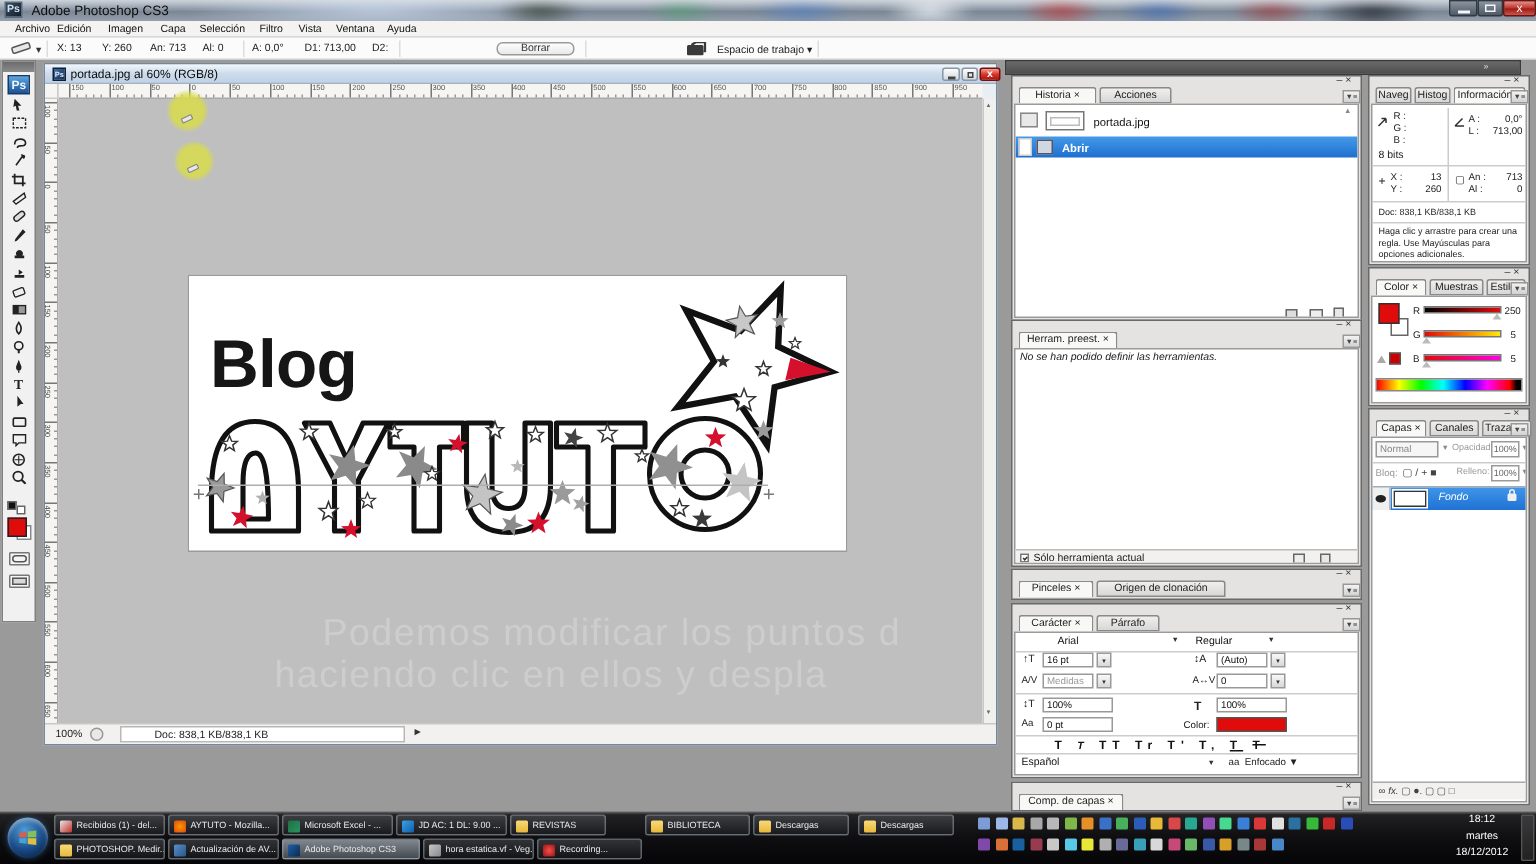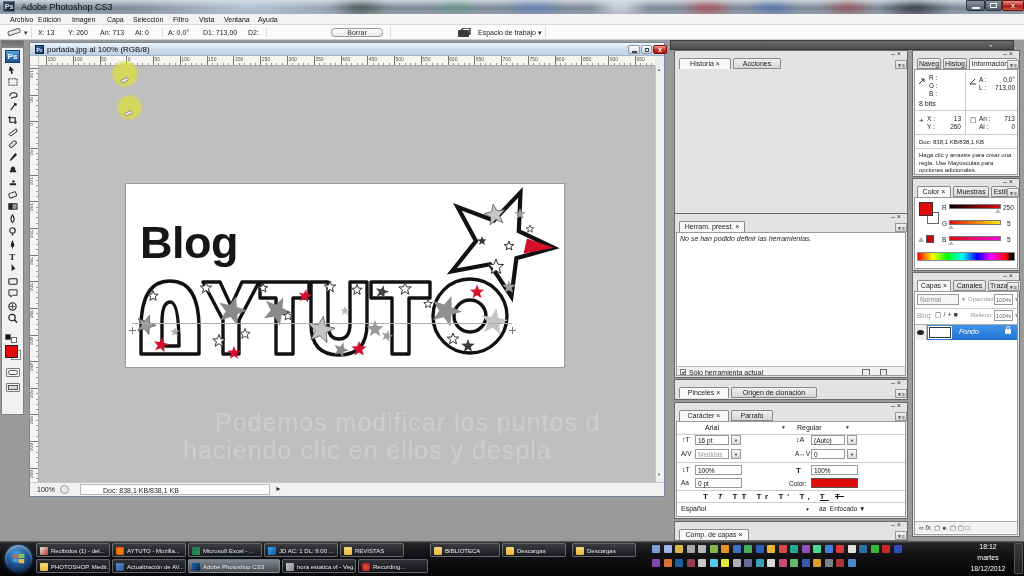--- a/index.html
+++ b/index.html
@@ -157,21 +157,21 @@
   <div class="abs" style="left:4px;top:327px;width:14px;height:9px;background:#f5f5f5;border:1px solid #777;border-radius:1px;"></div>
   <div class="abs" style="left:6px;top:329px;width:10px;height:5px;border:1px solid #555;border-radius:4px;"></div>
   <div class="abs" style="left:4px;top:342px;width:14px;height:9px;background:#f5f5f5;border:1px solid #777;border-radius:1px;"></div>
   <div class="abs" style="left:6px;top:344px;width:10px;height:5px;background:#d8d8d8;border:1px solid #555;"></div>
 </div>
 
 <div class="abs" id="docwin" style="left:29px;top:42px;width:636px;height:455px;background:#e9eef4;border:1px solid #74879c;">
 
   <div class="abs" style="left:0;top:0;width:634px;height:13px;background:linear-gradient(180deg,#f0f6fc,#cddceb 50%,#bfd2e6);border-bottom:1px solid #9fb2c6;">
     <div class="abs" style="left:5px;top:2px;width:9px;height:9px;background:linear-gradient(135deg,#3f6fa8,#142c4e);border:1px solid #0d2038;color:#dceafc;font-size:5px;font-weight:bold;text-align:center;line-height:8px;">Ps</div>
-    <div class="abs tx" style="left:17px;top:2px;font-size:8px;color:#0a0a0a;">portada.jpg al 100% (RGB/8)</div>
+    <div class="abs tx" style="left:17px;top:2px;font-size:8px;color:#0a0a0a;">portada.jpg al 60% (RGB/8)</div>
     <div class="abs" style="left:598px;top:2px;width:12px;height:9px;background:linear-gradient(180deg,#fdfdfd,#d3d8de);border:1px solid #8a97a5;border-radius:2px;">
           <div class="abs" style="left:3px;top:5px;width:5px;height:2px;background:#444;"></div>
         </div>
     <div class="abs" style="left:611px;top:2px;width:11px;height:9px;background:linear-gradient(180deg,#fdfdfd,#d3d8de);border:1px solid #8a97a5;border-radius:2px;">
           <div class="abs" style="left:3px;top:2px;width:4px;height:4px;border:1px solid #444;"></div>
         </div>
     <div class="abs" style="left:623px;top:2px;width:14px;height:9px;background:linear-gradient(180deg,#f0a09a,#d8362c 50%,#b01408);border:1px solid #7a0e06;border-radius:2px;color:#fff;font-size:7px;font-weight:bold;text-align:center;line-height:8px;">x</div>
   </div>
 
   <div class="abs" id="hruler" style="left:9px;top:13px;width:616px;height:10px;background:#f6f5f1;border-bottom:1px solid #aaa;overflow:hidden;">
@@ -501,20 +501,36 @@
 <div class="abs" id="dock" style="left:670px;top:40px;width:354px;height:501px;background:#9a9a9a;">
   <div class="abs" style="left:0;top:0;width:344px;height:10px;background:linear-gradient(180deg,#6a6a6a,#4d4d4d);border:1px solid #3a3a3a;">
     <div class="abs tx" style="left:318px;top:1px;font-size:6px;color:#ddd;">»</div>
   </div>
   <div id="panelsL">
         <div class="abs" style="left:4px;top:10px;width:234px;height:164px;background:#e4e3e1;border:1px solid #696969;">
           <div class="abs tx" style="left:216px;top:-1px;font-size:7px;color:#333;">– ×</div>
           <div class="abs tx" style="left:4px;top:7px;width:52px;height:11px;background:#f8f8f7;border:1px solid #8a8a8a;border-bottom:none;border-radius:2px 2px 0 0;font-size:7px;color:#222;text-align:center;line-height:10px;overflow:hidden;">Historia ×</div>
           <div class="abs tx" style="left:58px;top:7px;width:48px;height:11px;background:linear-gradient(180deg,#efefee,#d8d7d5);border:1px solid #8a8a8a;border-bottom:1px solid #8a8a8a;border-radius:2px 2px 0 0;font-size:7px;color:#222;text-align:center;line-height:10px;overflow:hidden;">Acciones</div>
           <div class="abs" style="left:220px;top:9px;width:12px;height:9px;background:linear-gradient(180deg,#f2f2f2,#d2d2d2);border:1px solid #999;font-size:5px;color:#444;text-align:center;line-height:8px;">▼≡</div>
+          <div class="abs" style="left:1px;top:18px;width:230px;height:143px;background:#fff;border:1px solid #9a9a9a;overflow:hidden;">
+            <div class="abs" style="left:3px;top:5px;width:12px;height:10px;border:1px solid #888;background:#e8e8e8;"></div>
+            <div class="abs" style="left:20px;top:4px;width:26px;height:13px;border:1px solid #777;background:#fdfdfd;">
+              <div class="abs" style="left:2px;top:3px;width:20px;height:6px;border:1px solid #bbb;"></div>
+            </div>
+            <div class="abs tx" style="left:52px;top:7px;font-size:7.5px;color:#111;">portada.jpg</div>
+            <div class="abs" style="left:0px;top:21px;width:228px;height:14px;background:linear-gradient(180deg,#449ae8,#1e6fd0);">
+              <div class="abs" style="left:14px;top:2px;width:11px;height:10px;background:#cfd8e2;border:1px solid #556;"></div>
+              <div class="abs tx" style="left:31px;top:3px;font-size:7.5px;color:#fff;font-weight:bold;">Abrir</div>
+            </div>
+            <div class="abs" style="left:2px;top:22px;width:9px;height:12px;background:#fff;border:1px solid #ccc;"></div>
+            <div class="abs" style="left:180px;top:136px;width:8px;height:7px;border:1px solid #666;background:#ddd;"></div>
+            <div class="abs" style="left:196px;top:136px;width:9px;height:7px;border:1px solid #666;background:#eee;"></div>
+            <div class="abs" style="left:212px;top:135px;width:7px;height:8px;border:1px solid #666;background:#e8e8e8;"></div>
+            <div class="abs tx" style="left:219px;top:1px;font-size:5px;color:#888;">▲</div>
+          </div>
         </div>
         <div class="abs" style="left:4px;top:173px;width:234px;height:165px;background:#e4e3e1;border:1px solid #696969;">
           <div class="abs tx" style="left:216px;top:-1px;font-size:7px;color:#333;">– ×</div>
           <div class="abs tx" style="left:4px;top:7px;width:66px;height:11px;background:#f8f8f7;border:1px solid #8a8a8a;border-bottom:none;border-radius:2px 2px 0 0;font-size:7px;color:#222;text-align:center;line-height:10px;overflow:hidden;">Herram. preest. ×</div>
           <div class="abs" style="left:220px;top:9px;width:12px;height:9px;background:linear-gradient(180deg,#f2f2f2,#d2d2d2);border:1px solid #999;font-size:5px;color:#444;text-align:center;line-height:8px;">▼≡</div>
           <div class="abs" style="left:1px;top:18px;width:230px;height:144px;background:#fff;border:1px solid #9a9a9a;overflow:hidden;">
             <div class="abs tx" style="left:3px;top:2px;font-size:7px;font-style:italic;color:#222;">No se han podido definir las herramientas.</div>
             <div class="abs" style="left:0px;top:133px;width:228px;height:11px;background:#f2f1ef;border-top:1px solid #bbb;">
               <div class="abs" style="left:3px;top:2px;width:6px;height:6px;border:1px solid #777;background:#fff;">
                 <div class="abs" style="left:1px;top:1px;width:3px;height:2px;border-left:1px solid #333;border-bottom:1px solid #333;transform:rotate(-45deg);"></div>

